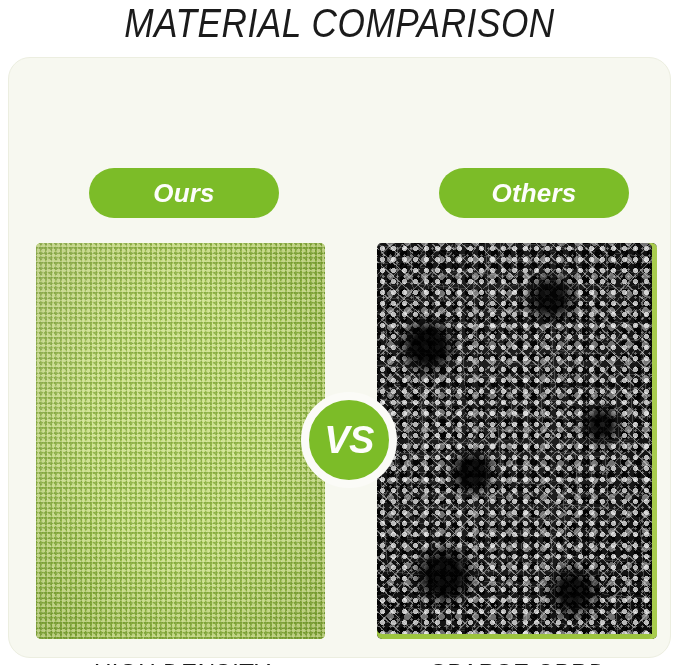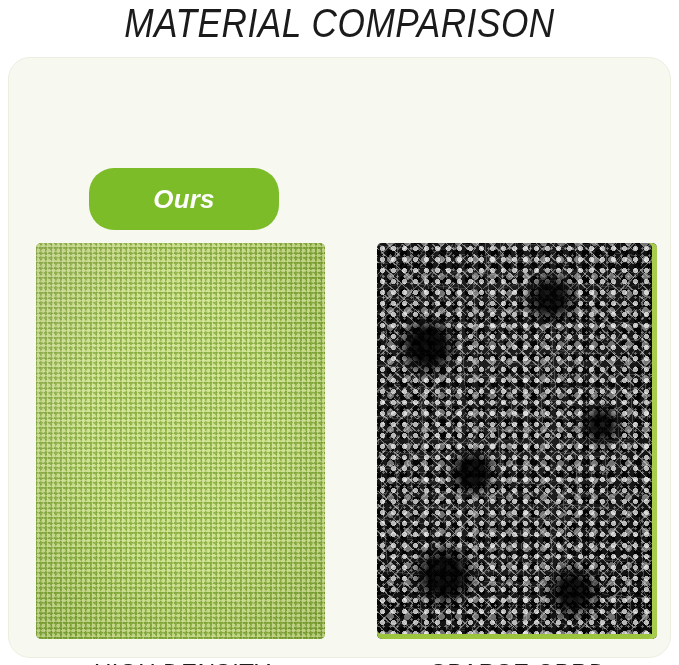--- a/index.html
+++ b/index.html
@@ -52,21 +52,21 @@
     height: 601px;
     background: #f7f8f0;
     border: 1px solid #eceee0;
     border-radius: 22px;
     box-sizing: border-box;
   }
 
   
   .badge {
     position: absolute;
-    height: 62px;
+    height: 50px;
     border-radius: 25px;
     background: #7cbc28;
     color: #fdfdfb;
     font-size: 26px;
     font-weight: bold;
     letter-spacing: 0.2px;
     display: flex;
     align-items: center;
     justify-content: center;
     box-sizing: border-box;
@@ -209,35 +209,41 @@
 <div id="stage">
 
   <div class="page-title">MATERIAL COMPARISON</div>
 
   <div class="card">
 
     <div class="badge badge-ours">
       <span>Ours</span>
     </div>
 
+    <div class="badge badge-others">
+      <span>Others</span>
+    </div>
 
     <div class="pad pad-green">
       <div class="pad-layer green-base"></div>
       <div class="pad-layer green-fibres"></div>
       <div class="pad-layer green-fine"></div>
       <div class="pad-layer green-shade"></div>
     </div>
 
     <div class="pad pad-dark">
       <div class="pad-layer dark-base"></div>
       <div class="pad-layer dark-fibres"></div>
       <div class="pad-layer dark-speck"></div>
       <div class="pad-layer dark-holes"></div>
       <div class="pad-layer dark-edge"></div>
     </div>
 
+    <div class="vs-badge">
+      <span class="vs-text">VS</span>
+    </div>
 
     <div class="caption caption-left">HIGH DENSITY</div>
 
     <div class="caption caption-right">SPARSE CPRD</div>
 
   </div>
 </div>
 
 </body></html>

